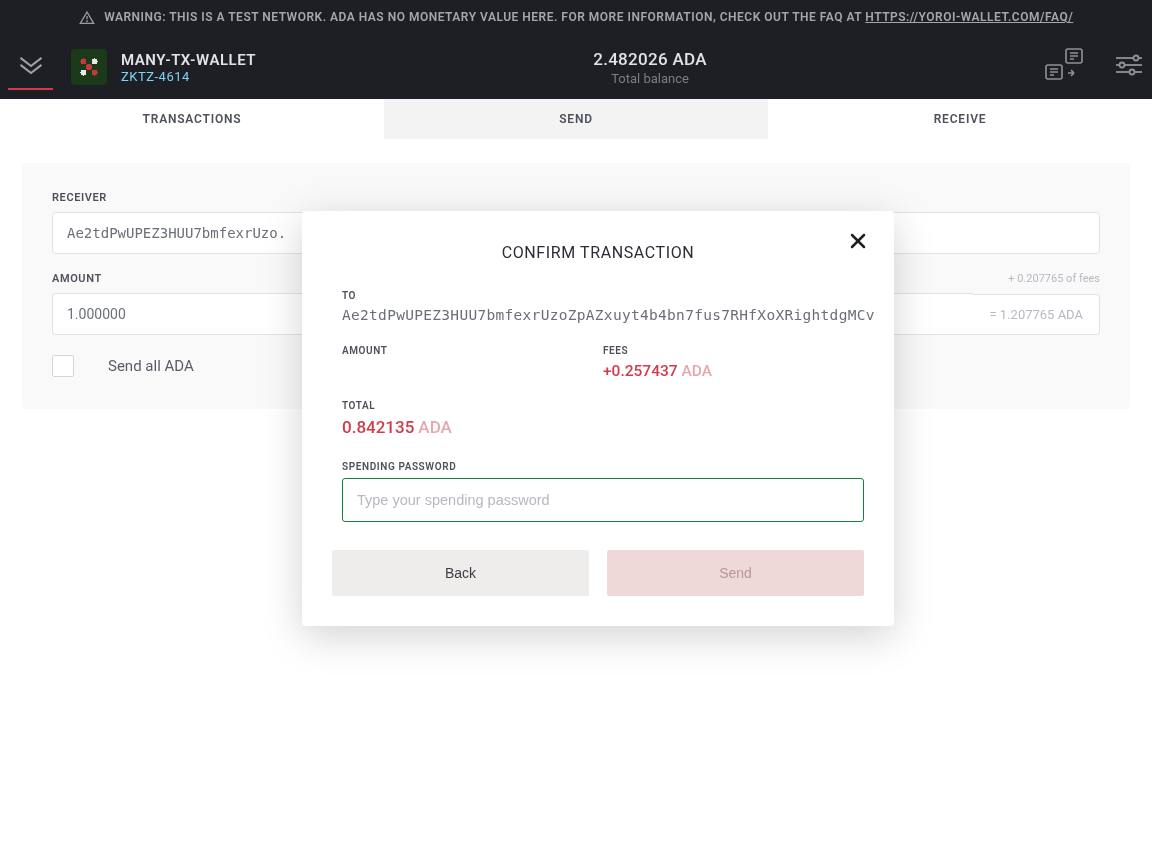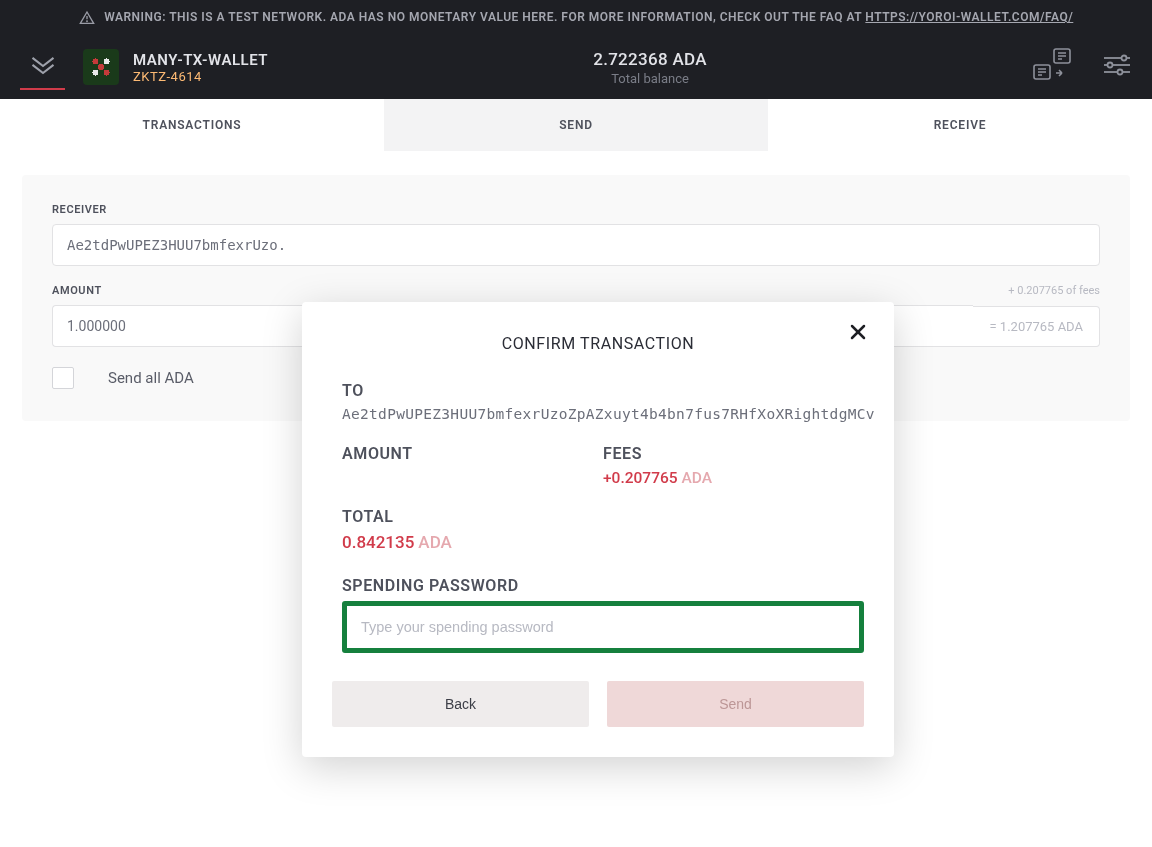--- a/index.html
+++ b/index.html
@@ -27,21 +27,21 @@
     }
     .warning-bar a {
       color: #a5a7b0;
       text-decoration: underline;
     }
     .header {
       background: #1e1f24;
       height: 64px;
       display: flex;
       align-items: center;
-      padding: 0 20px;
+      padding: 0 8px;
     }
     .logo-box {
       width: 45px;
       height: 45px;
       display: flex;
       align-items: center;
       justify-content: center;
       border-bottom: 2px solid #d13b4a;
       margin-right: 18px;
     }
@@ -66,21 +66,21 @@
         radial-gradient(circle at 70% 70%, #c43a3a 3px, transparent 3px);
     }
     .wallet-info { display: flex; flex-direction: column; }
     .wallet-name {
       color: #e2e3e8;
       font-size: 15px;
       font-weight: 600;
       letter-spacing: 0.5px;
     }
     .wallet-sub {
-      color: #fdba74;
+      color: #7dd3fc;
       font-size: 13px;
       letter-spacing: 0.5px;
     }
     .balance-block {
       margin: 0 auto;
       text-align: center;
     }
     .balance-value {
       color: #e2e3e8;
       font-size: 17px;
@@ -101,21 +101,21 @@
       color: #8e919b;
       cursor: pointer;
     }
     .tabs {
       display: flex;
       background: #fff;
     }
     .tab {
       flex: 1;
       text-align: center;
-      padding: 19px 0;
+      padding: 13px 0;
       font-size: 12px;
       font-weight: 600;
       letter-spacing: 0.8px;
       color: #4e515c;
       cursor: pointer;
     }
     .tab.active {
       background: #f3f3f4;
     }
     .form-area {
@@ -172,21 +172,21 @@
       background: #fff;
     }
     .checkbox-label { color: #5a5d68; font-size: 15px; }
 
     
     .modal-overlay {
       position: absolute;
       inset: 0;
       background: rgba(0,0,0,0);
       display: flex;
-      align-items: center;
+      align-items: flex-start;
       justify-content: center;
       margin-left: 44px;
     }
     .modal {
       margin-top: 211px;
       width: 592px;
       background: #fff;
       border-radius: 4px;
       box-shadow: 0 10px 40px rgba(0,0,0,0.18);
       padding: 32px 30px 30px;
@@ -201,21 +201,21 @@
       margin-bottom: 28px;
     }
     .close-btn {
       position: absolute;
       top: 20px;
       right: 26px;
       cursor: pointer;
       color: #1e1f24;
     }
     .modal-section-label {
-      font-size: 16px;
+      font-size: 10px;
       font-weight: 600;
       letter-spacing: 0.6px;
       color: #4e515c;
       margin-bottom: 6px;
     }
     .modal-address {
       font-family: monospace;
       font-size: 14.5px;
       color: #6c6f7a;
       letter-spacing: 0.3px;
@@ -230,21 +230,21 @@
       font-weight: 500;
     }
     .value-num { color: #d13b4a; }
     .value-unit { color: #e5a8ae; margin-left: 4px; }
     .total-row { margin-top: 20px; }
     .total-row .value-accent { font-size: 17px; }
     .pw-section { margin-top: 24px; }
     .pw-input {
       width: 100%;
       padding: 13px 14px;
-      border: 5px solid #15803d;
+      border: 1px solid #15803d;
       border-radius: 3px;
       font-size: 14.5px;
       color: #333;
     }
     .pw-input::placeholder { color: #b7b9c2; }
     .modal-buttons {
       display: flex;
       gap: 18px;
       margin-top: 28px;
     }
@@ -281,21 +281,21 @@
         <path d="M3 5 L12 12 L21 5"></path>
         <path d="M3 11 L12 18 L21 11"></path>
       </svg>
   </div>
   <div class="wallet-icon"></div>
   <div class="wallet-info">
     <span class="wallet-name">MANY-TX-WALLET</span>
     <span class="wallet-sub">ZKTZ-4614</span>
   </div>
   <div class="balance-block">
-    <div class="balance-value">2.722368 ADA</div>
+    <div class="balance-value">2.482026 ADA</div>
     <div class="balance-label">Total balance</div>
   </div>
   <div class="header-actions">
     <span class="header-icon">
       <svg width="42" height="36" viewBox="0 0 42 36" fill="none" stroke="#8e919b" stroke-width="1.6">
         <rect x="22" y="2" width="16" height="14" rx="2"></rect>
         <path d="M26 6 L34 6 M26 9 L34 9 M26 12 L30 12"></path>
         <rect x="2" y="18" width="16" height="14" rx="2"></rect>
         <path d="M6 22 L14 22 M6 25 L14 25 M6 28 L10 28"></path>
         <path d="M24 26 L30 26 M30 26 L27 23 M30 26 L27 29"></path>
@@ -352,21 +352,21 @@
       <div class="modal-address">Ae2tdPwUPEZ3HUU7bmfexrUzoZpAZxuyt4b4bn7fus7RHfXoXRightdgMCv</div>
     </div>
 
     <div class="modal-row inner-pad">
       <div class="modal-col">
         <div class="modal-section-label">AMOUNT</div>
       </div>
       <div class="modal-col">
         <div class="modal-section-label">FEES</div>
         <div class="value-accent">
-          <span class="value-num">+0.207765</span><span class="value-unit">ADA</span>
+          <span class="value-num">+0.257437</span><span class="value-unit">ADA</span>
         </div>
       </div>
     </div>
 
     <div class="total-row inner-pad">
       <div class="modal-section-label">TOTAL</div>
       <div class="value-accent">
         <span class="value-num">0.842135</span><span class="value-unit">ADA</span>
       </div>
     </div>

